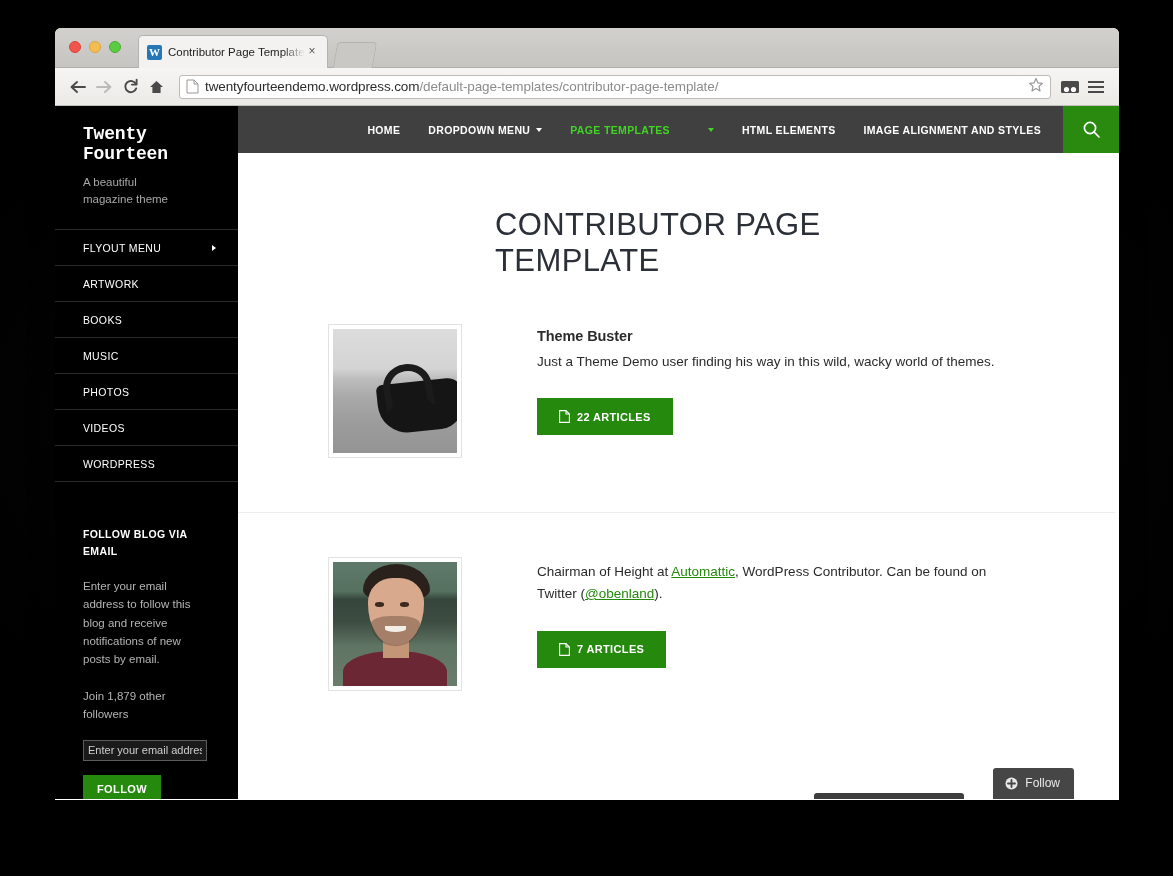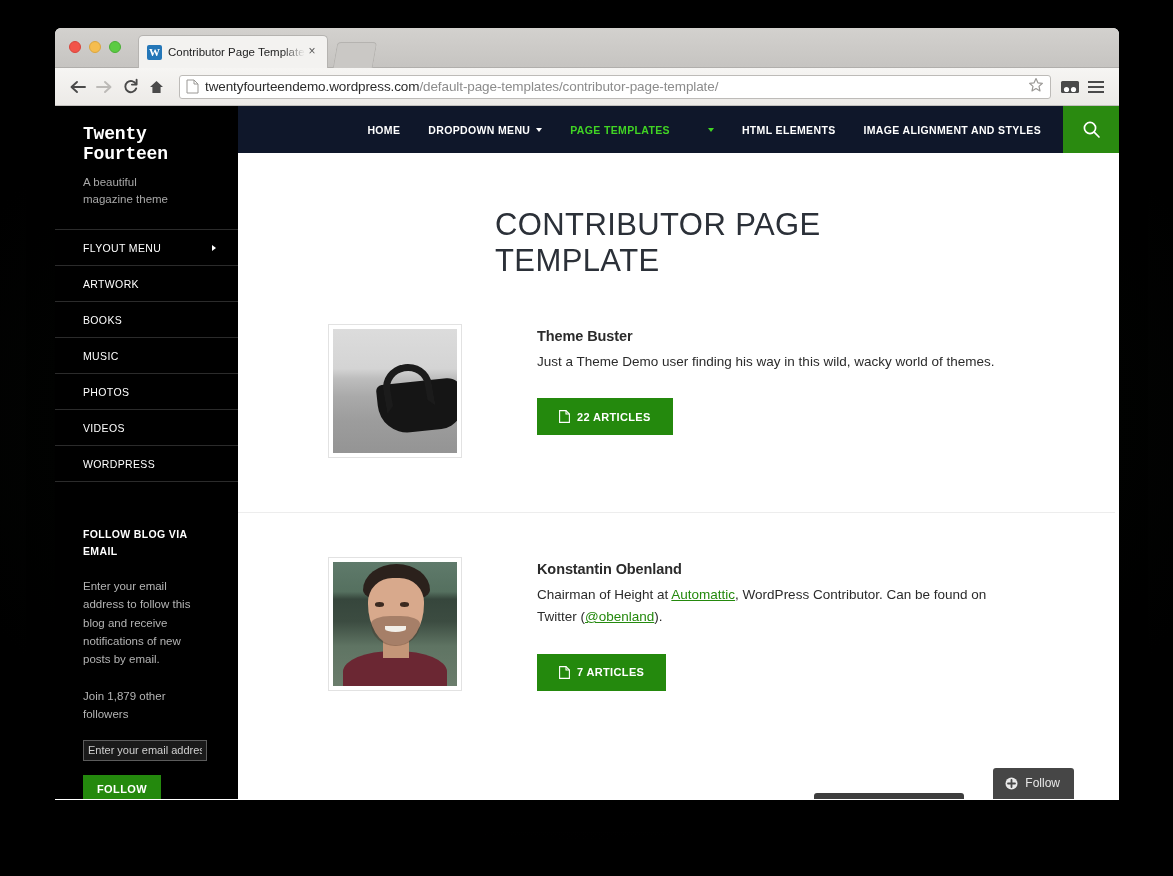--- a/index.html
+++ b/index.html
@@ -255,21 +255,21 @@
     padding: 8px 14px;
     cursor: pointer;
   }
 
   
   #topbar {
     position: absolute;
     left: 183px; top: 0;
     right: 0;
     height: 47px;
-    background: #0f172a;
+    background: #404040;
     display: flex;
     align-items: center;
   }
   #main-nav {
     flex: 1 1 auto;
     display: flex;
     align-items: center;
     justify-content: flex-end;
     gap: 28px;
     padding-right: 22px;
@@ -643,21 +643,20 @@
               <span class="p-neck"></span>
               <span class="p-hair"></span>
               <span class="p-face"></span>
               <span class="p-beard"></span>
               <span class="p-eye left"></span>
               <span class="p-eye right"></span>
               <span class="p-mouth"></span>
             </div>
           </div>
           <div class="c-body">
-            <div class="c-name">Konstantin Obenland</div>
             <div class="c-desc"><span>Chairman of Height at </span><a href="#">Automattic</a><span>, WordPress Contributor. Can be found on Twitter (</span><a href="#">@obenland</a><span>).</span></div>
             <button class="articles-btn">
               <svg width="11" height="13" viewBox="0 0 11 13">
                 <path d="M0.6 0.6 H7 L10.4 4 V12.4 H0.6 Z" fill="none" stroke="#ffffff" stroke-width="1.1"></path>
                 <path d="M7 0.6 V4 H10.4" fill="none" stroke="#ffffff" stroke-width="1.1"></path>
               </svg>
               <span>7 ARTICLES</span>
             </button>
           </div>
         </div>

